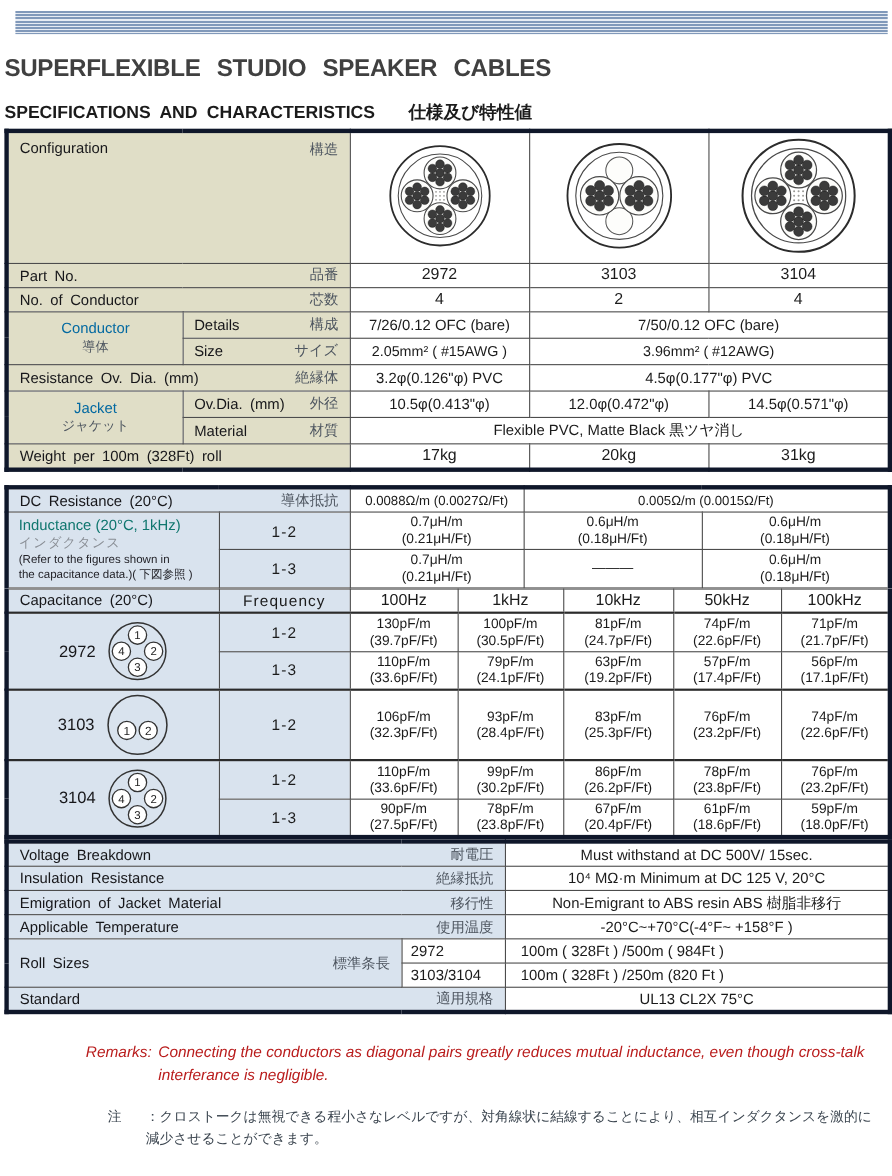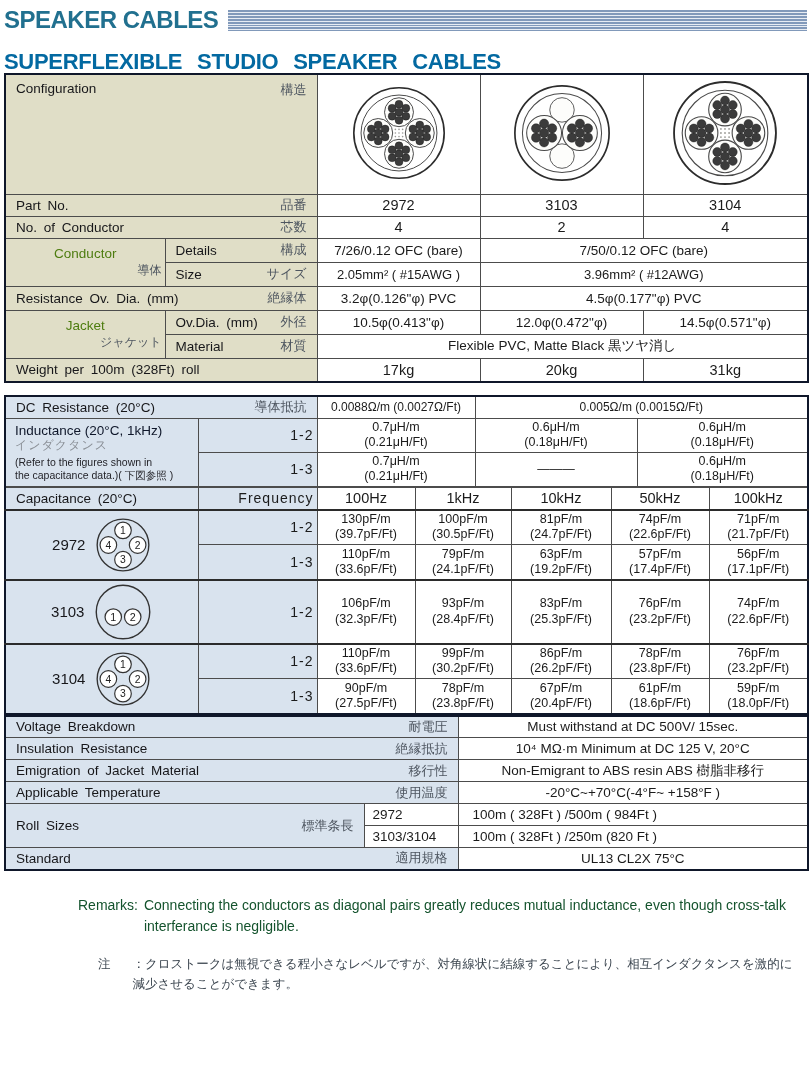--- a/index.html
+++ b/index.html
@@ -16,74 +16,74 @@
   .brand-row { display:flex; align-items:center; margin-top:3px; height:28px; }
   .brand-title {
     color:#21708f; font-size:24px; font-weight:bold; letter-spacing:-0.5px;
     white-space:nowrap; line-height:1;
   }
   .stripes {
     flex:1; height:21px; margin-left:10px; margin-top:1px;
     background: repeating-linear-gradient(to bottom, #8199ba 0px, #8199ba 1.9px, #e7ecf3 1.9px, #e7ecf3 2.9px);
   }
   .product-title {
-    margin-top:17px; font-size:22px; font-weight:bold; color:#0369a1;
+    margin-top:17px; font-size:22px; font-weight:bold; color:#404040;
     letter-spacing:-0.3px; word-spacing:9px; line-height:1;
   }
   .section-heading { margin:22px 0 6px 0; font-size:16px; font-weight:bold; word-spacing:4px; line-height:1; }
   .section-heading .ja-part { margin-left:22px; }
 
   
   table { border-collapse:collapse; table-layout:fixed; width:803px; background:#fff; }
-  table { border:2px solid #0f172a; }
+  table { border:4px solid #0f172a; }
   td { border:1px solid #4c4c4c; text-align:center; vertical-align:middle; font-size:13px; padding:1px 3px; overflow:hidden; }
   tr.sep td { border-top:2px solid #2b2b2b; }
 
   .lbl  { background:#e0dec7; }
   .lblb { background:#d9e3ee; }
 
   .lp { display:flex; justify-content:space-between; align-items:center; padding:0 7px; width:100%; }
   .lp .en { font-size:13.5px; color:#17171a; word-spacing:3px; text-align:left; }
   .lp .ja { font-size:13px; color:#4e5660; }
   .lp.top { align-items:flex-start; padding-top:5px; }
   td.vtop { vertical-align:top; }
 
   .stack { line-height:1.3; }
-  .stack .en { display:block; font-size:13.5px; color:#4d7c0f; }
-  .stack .ja { display:block; font-size:12px; color:#4e5660;text-align:right; }
+  .stack .en { display:block; font-size:13.5px; color:#0369a1; }
+  .stack .ja { display:block; font-size:12px; color:#4e5660; }
 
   .pre { white-space:pre-line; line-height:1.22; font-size:12.5px; }
-  .pairlbl { font-size:14px; letter-spacing:1px;text-align:right; }
+  .pairlbl { font-size:14px; letter-spacing:1px; }
   .freqhdr { font-size:14.5px; }
   .bigval { font-size:14.5px; }
   .mval { font-size:13.5px; }
 
   .r-config { height:120px; }
   .r-sm  { height:22px; }
   .r-md  { height:24px; }
   .r-2l  { height:33px; }
   .r-cap { height:35px; }
   .r-3103{ height:64px; }
   .r-c3  { height:22px; }
 
   .indwrap { text-align:left; padding:3px 6px; line-height:1.15; }
-  .ind-en { font-size:13.5px; color:#0f172a; }
+  .ind-en { font-size:13.5px; color:#0f766e; }
   .ind-ja { font-size:12px; color:#8a8f96; margin:1px 0 3px 0; letter-spacing:1px; }
   .ind-note { font-size:10.5px; color:#24242a; white-space:pre-line; line-height:1.25; }
 
   .partcell { display:flex; align-items:center; justify-content:center; gap:10px; }
   .partno { font-size:15px; color:#17171a; }
 
   .left-val { text-align:left; padding-left:14px; }
   .sub-part { text-align:left; padding-left:8px; font-size:13.5px; }
 
   .tbl-gap { height:12px; }
 
   
-  .remarks { display:flex; margin:24px 0 0 74px; font-size:14px; line-height:1.5; color:#14532d; }
+  .remarks { display:flex; margin:24px 0 0 74px; font-size:14px; line-height:1.5; color:#b91c1c;font-style:italic; }
   .remarks .rlabel { white-space:nowrap; margin-right:6px; }
   .remarks .rtext { width:655px; }
   .note-ja { display:flex; margin:17px 0 0 94px; font-size:12.5px; line-height:1.6; color:#3c4650; }
   .note-ja .nlabel { white-space:nowrap; margin-right:22px; }
   .note-ja .ntext { width:662px; }
 
   svg text { font-family:"Liberation Sans","DejaVu Sans",sans-serif; }
   .hidden-defs { position:absolute; width:0; height:0; overflow:hidden; }
 </style>
 </head>
@@ -114,26 +114,29 @@
       <circle cx="-4" cy="4" r="0.9"></circle>
         <circle cx="0" cy="4" r="0.9"></circle>
         <circle cx="4" cy="4" r="0.9"></circle>
     </g>
   </defs>
 </svg>
 
 <div class="page">
 
   <div class="brand-row">
-    <span class="brand-title">SPEAKER CABLES</span>
     <span class="stripes"></span>
   </div>
 
   <div class="product-title">SUPERFLEXIBLE STUDIO SPEAKER CABLES</div>
 
+  <div class="section-heading">
+    <span>SPECIFICATIONS AND CHARACTERISTICS</span>
+    <span class="ja-part">仕様及び特性値</span>
+  </div>
 
   <table>
     <colgroup>
         <col style="width:160px">
         <col style="width:152px">
         <col style="width:163px">
         <col style="width:163px">
         <col style="width:165px">
       </colgroup>
 

